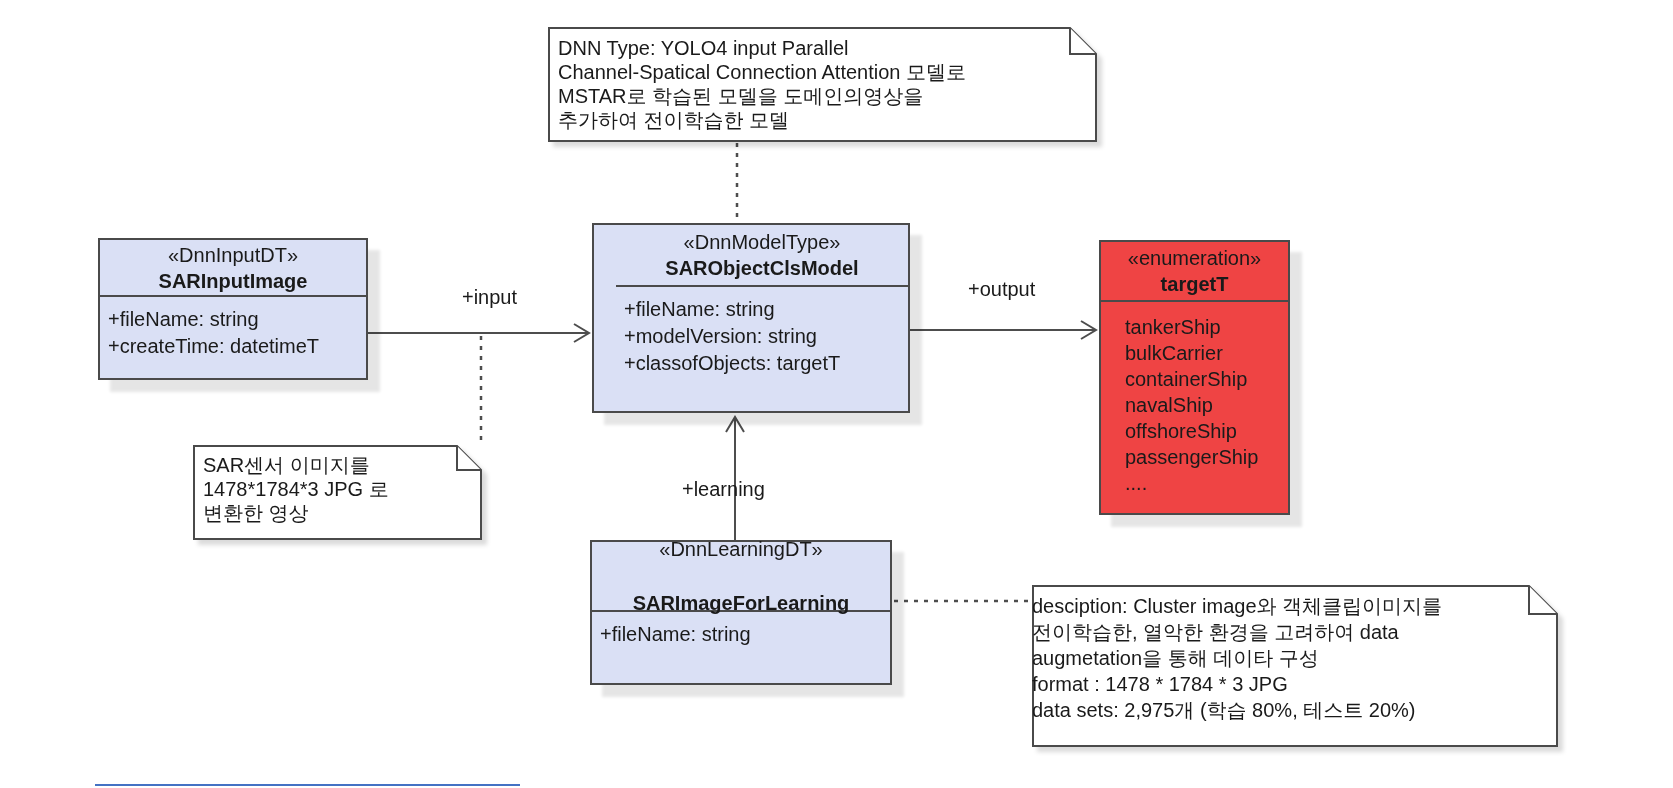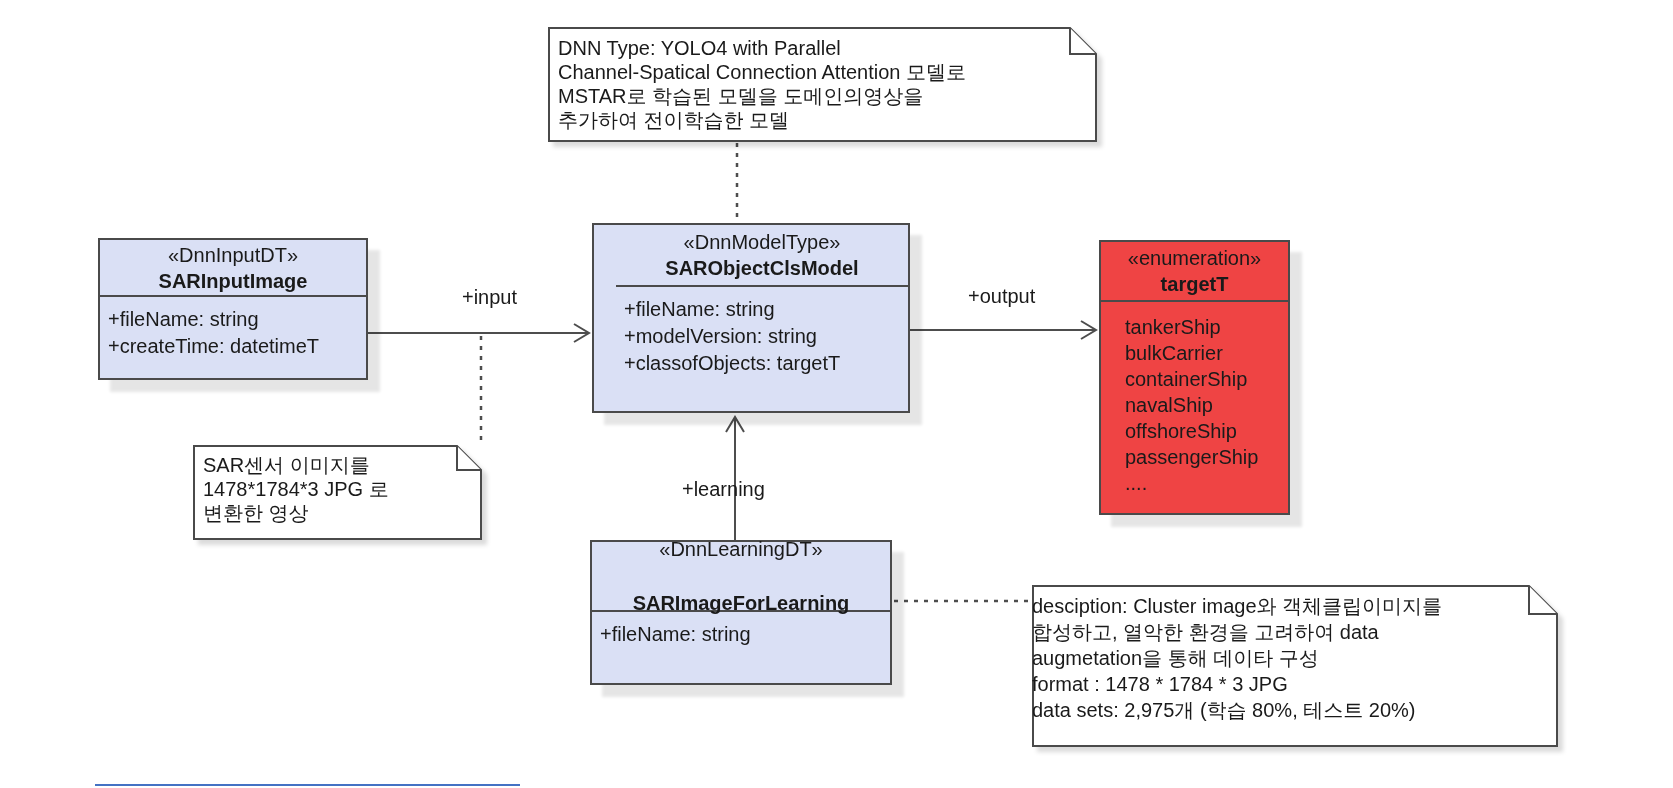--- a/index.html
+++ b/index.html
@@ -59,21 +59,21 @@
 
   #note-left{left:193px;top:445px;width:289px;height:95px;}
   #note-left .note-text{padding:8px 10px;line-height:24px;}
 
   #note-br{left:1032px;top:585px;width:526px;height:162px;}
   #note-br .note-text{padding:8px 0;line-height:26px;}
 
   
   .edge-label{position:absolute;font-size:20px;background:transparent;white-space:nowrap;margin-left:32px;}
   #lbl-input{left:430px;top:286px;}
-  #lbl-output{left:936px;top:285px;}
+  #lbl-output{left:936px;top:278px;}
   #lbl-learning{left:650px;top:478px;}
 
   #bottom-blue-line{
     position:absolute;left:95px;top:784px;width:425px;height:2px;background:#4472c4;
   }
 </style>
 </head>
 <body>
 
 <div id="canvas">
@@ -95,21 +95,21 @@
     <line class="dashed-line" x1="481" y1="336" x2="481" y2="443"></line>
     <line class="dashed-line" x1="894" y1="601" x2="1030" y2="601"></line>
   </svg>
 
   <div class="note" id="note-top">
     <svg width="549" height="115">
       <path class="note-path" d="M1,1 L522,1 L548,27 L548,114 L1,114 Z"></path>
       <path class="note-fold" d="M522,1 L522,27 L548,27"></path>
     </svg>
     <div class="note-text">
-      <div>DNN Type: YOLO4 with Parallel</div>
+      <div>DNN Type: YOLO4 input Parallel</div>
       <div>Channel-Spatical Connection Attention 모델로</div>
       <div>MSTAR로 학습된 모델을 도메인의영상을</div>
       <div>추가하여 전이학습한 모델</div>
     </div>
   </div>
 
   <div class="uml-class" id="cls-input">
     <div class="uml-head">
       <div class="stereo">«DnnInputDT»</div>
       <div class="cname">SARInputImage</div>
@@ -170,21 +170,21 @@
     </div>
   </div>
 
   <div class="note" id="note-br">
     <svg width="526" height="162">
       <path class="note-path" d="M1,1 L497,1 L525,29 L525,161 L1,161 Z"></path>
       <path class="note-fold" d="M497,1 L497,29 L525,29"></path>
     </svg>
     <div class="note-text">
       <div>desciption: Cluster image와 객체클립이미지를</div>
-      <div>합성하고, 열악한 환경을 고려하여 data</div>
+      <div>전이학습한, 열악한 환경을 고려하여 data</div>
       <div>augmetation을 통해 데이타 구성</div>
       <div>format : 1478 * 1784 * 3 JPG</div>
       <div>data sets: 2,975개 (학습 80%, 테스트 20%)</div>
     </div>
   </div>
 
   <div class="edge-label" id="lbl-input">+input</div>
   <div class="edge-label" id="lbl-output">+output</div>
   <div class="edge-label" id="lbl-learning">+learning</div>
 

